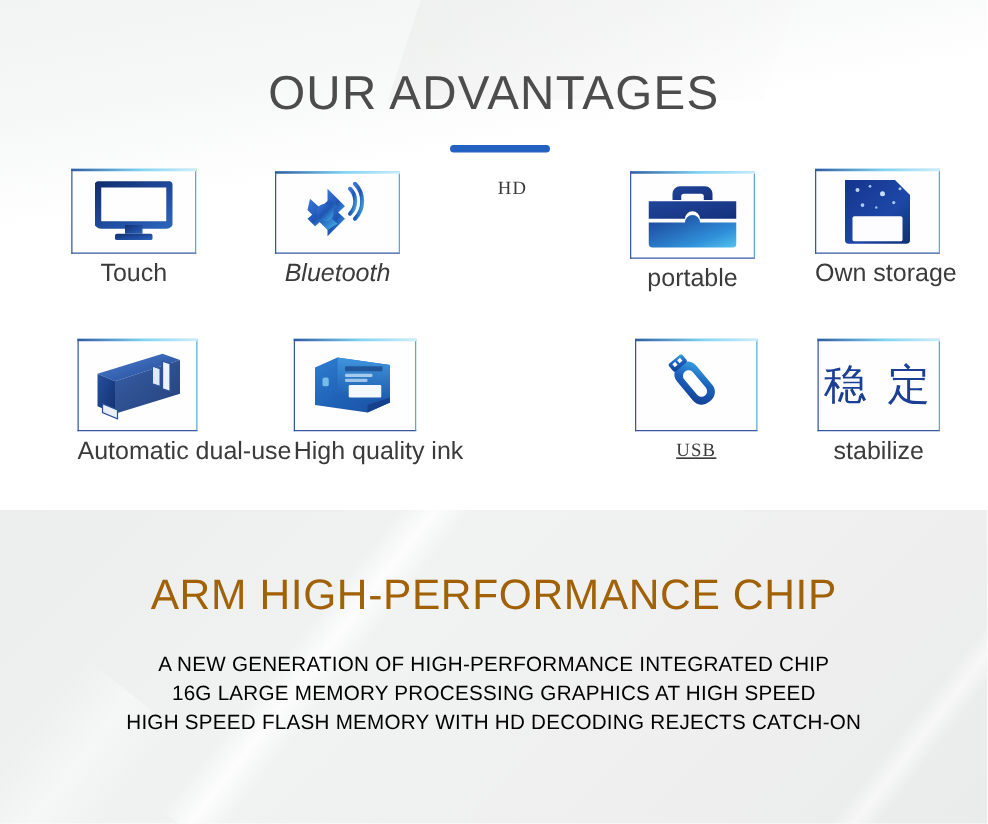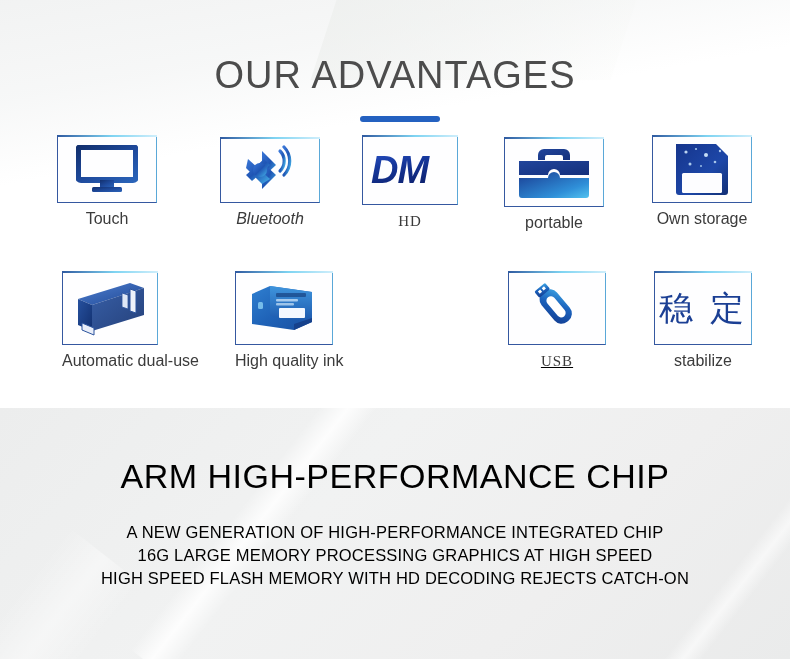--- a/index.html
+++ b/index.html
@@ -45,42 +45,42 @@
   }
   .iconbox::before{
     content:"";position:absolute;left:-1px;right:-1px;top:-1px;height:2px;
     background:linear-gradient(90deg,#2f5aa0,#7fd4f2 55%,#cfeefb);
   }
   .iconbox .art{
     position:absolute;left:0;top:0;right:0;bottom:0;
     display:flex;align-items:center;justify-content:center;
   }
   .cap{
-    margin-top:7px;font-size:16px;color:#3b3b3b;white-space:nowrap;
+    margin-top:7px;font-size:20px;color:#3b3b3b;white-space:nowrap;
     line-height:18px;
   }
   .cap.serif{font-family:"Liberation Serif","DejaVu Serif",serif;letter-spacing:1px;font-size:15px;}
 
   
   .chip{
     position:absolute;left:0;top:408px;width:790px;height:251px;
     background:linear-gradient(135deg,#eceded 0%,#f1f2f2 40%,#efefef 70%,#eaebeb 100%);
     overflow:hidden;
   }
   .chip-streak{
     position:absolute;width:46px;height:420px;
     background:linear-gradient(90deg,rgba(255,255,255,0),rgba(255,255,255,.85),rgba(255,255,255,0));
     transform:rotate(38deg);pointer-events:none;
   }
   .chip-streak.s1{left:255px;top:-120px;}
   .chip-streak.s2{left:700px;top:60px;width:30px;height:300px;opacity:.7;}
   .chip-streak.s3{left:-20px;top:120px;width:90px;height:260px;opacity:.5;}
   .chip-title{
     position:absolute;left:0;top:455px;width:790px;text-align:center;
-    font-size:34px;color:#000000;font-weight:400;letter-spacing:.5px;
+    font-size:34px;color:#a16207;font-weight:400;letter-spacing:.5px;
     line-height:42px;
   }
   .chip-lines{
     position:absolute;left:0;top:521px;width:790px;text-align:center;
     color:#000000;font-size:16.5px;line-height:23px;letter-spacing:.2px;
   }
   .chip-lines div{white-space:nowrap;}
 </style>
 </head>
 <body>
@@ -133,34 +133,20 @@
               <circle cx="20" cy="25" r="7" fill="url(#g2)"></circle>
               <path d="M40 6 a14 14 0 0 1 0 20" fill="none" stroke="url(#g2)" stroke-width="3.2" stroke-linecap="round"></path>
               <path d="M44 2 a20 20 0 0 1 0 28" fill="none" stroke="url(#g2)" stroke-width="3.2" stroke-linecap="round"></path>
             </svg>
           </div>
         </div>
         <div class="cap">Bluetooth</div>
       </div>
 
       <div class="cell" style="left:362px;top:135px;width:96px;">
-        <div class="iconbox" style="width:96px;height:70px;">
-          <div class="art">
-            <svg width="82" height="46" viewBox="0 0 82 46" aria-hidden="true">
-              <defs>
-                  <linearGradient id="g3" x1="0" y1="0" x2="0.3" y2="1">
-                <stop offset="0" stop-color="#2a53c8"></stop>
-                    <stop offset=".45" stop-color="#16379b"></stop>
-                    <stop offset="1" stop-color="#0d2270"></stop>
-              </linearGradient>
-                </defs>
-              <text x="2" y="36" font-family="'Liberation Sans',sans-serif" font-size="38" font-weight="bold" font-style="italic" fill="url(#g3)" letter-spacing="-1">DM</text>
-            </svg>
-          </div>
-        </div>
         <div class="cap serif">HD</div>
       </div>
 
       <div class="cell" style="left:504px;top:137px;width:100px;">
         <div class="iconbox" style="width:100px;height:70px;">
           <div class="art">
             <svg width="74" height="54" viewBox="0 0 74 54" aria-hidden="true">
               <defs>
                 <linearGradient id="g4a" x1="0" y1="0" x2="1" y2="1">
                   <stop offset="0" stop-color="#21459b"></stop>

